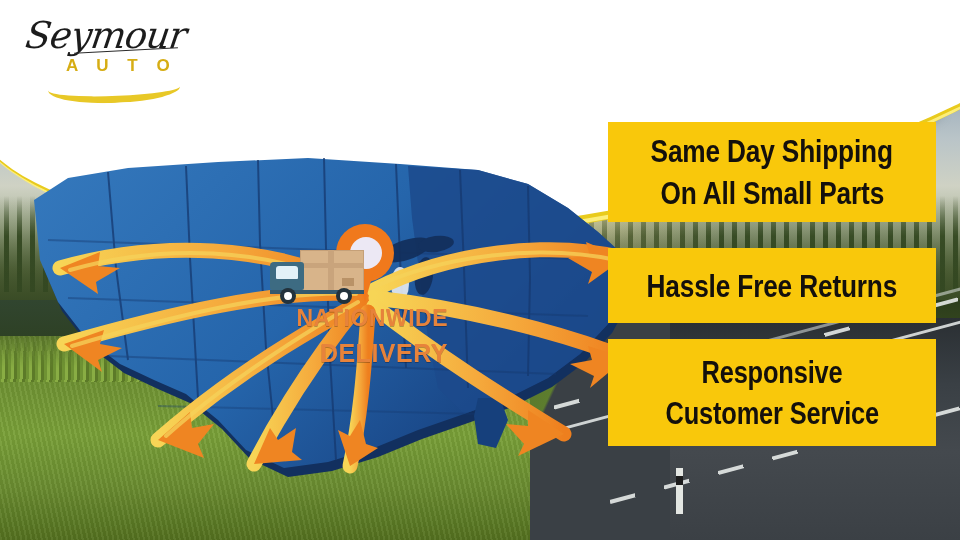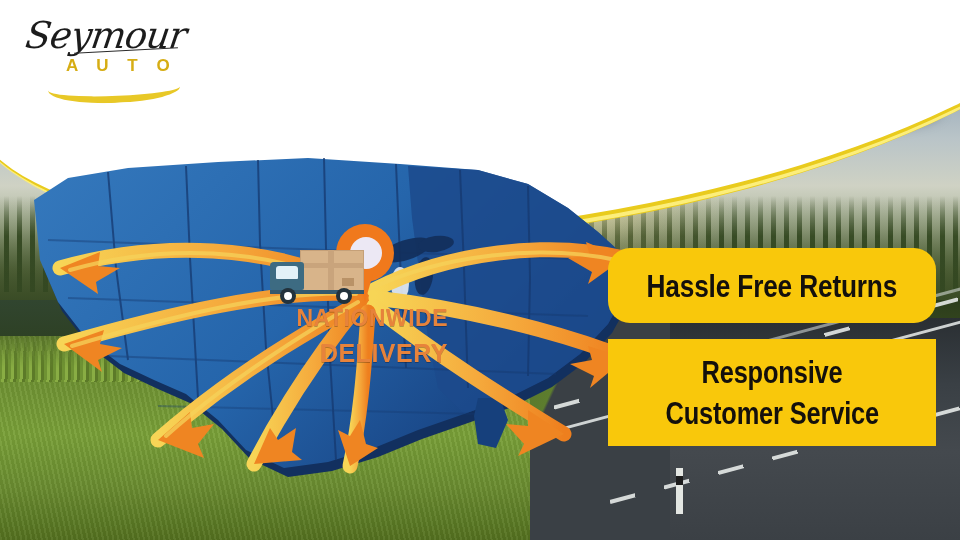--- a/index.html
+++ b/index.html
@@ -170,21 +170,21 @@
   }
 
   
   .banner{
     position:absolute;left:608px;
     background:#f9c80b;
     display:flex;flex-direction:column;align-items:center;justify-content:center;
     text-align:center;
   }
   .b1{top:122px;width:328px;height:100px;}
-  .b2{top:248px;width:328px;height:75px;border-radius:22px;}
+  .b2{top:248px;width:328px;height:75px;}
   .b3{top:339px;width:328px;height:107px;}
   .banner .line{
     font-family:"Liberation Sans",sans-serif;
     font-weight:700;color:#14100c;
     transform:scaleX(.82);
     white-space:nowrap;
     letter-spacing:-.2px;
   }
   .b1 .line{font-size:32px;line-height:42px;}
   .b2 .line{font-size:32px;line-height:38px;}
@@ -345,20 +345,24 @@
     <div class="wheel w2">
         <i></i>
       </div>
   </div>
 
   <div class="nd">
     <div class="nd-l1">NATIONWIDE</div>
     <div class="nd-l2">DELIVERY</div>
   </div>
 
+  <div class="banner b1">
+    <div class="line">Same Day Shipping</div>
+    <div class="line">On All Small Parts</div>
+  </div>
 
   <div class="banner b2">
     <div class="line">Hassle Free Returns</div>
   </div>
 
   <div class="banner b3">
     <div class="line">Responsive</div>
     <div class="line">Customer Service</div>
   </div>
 

